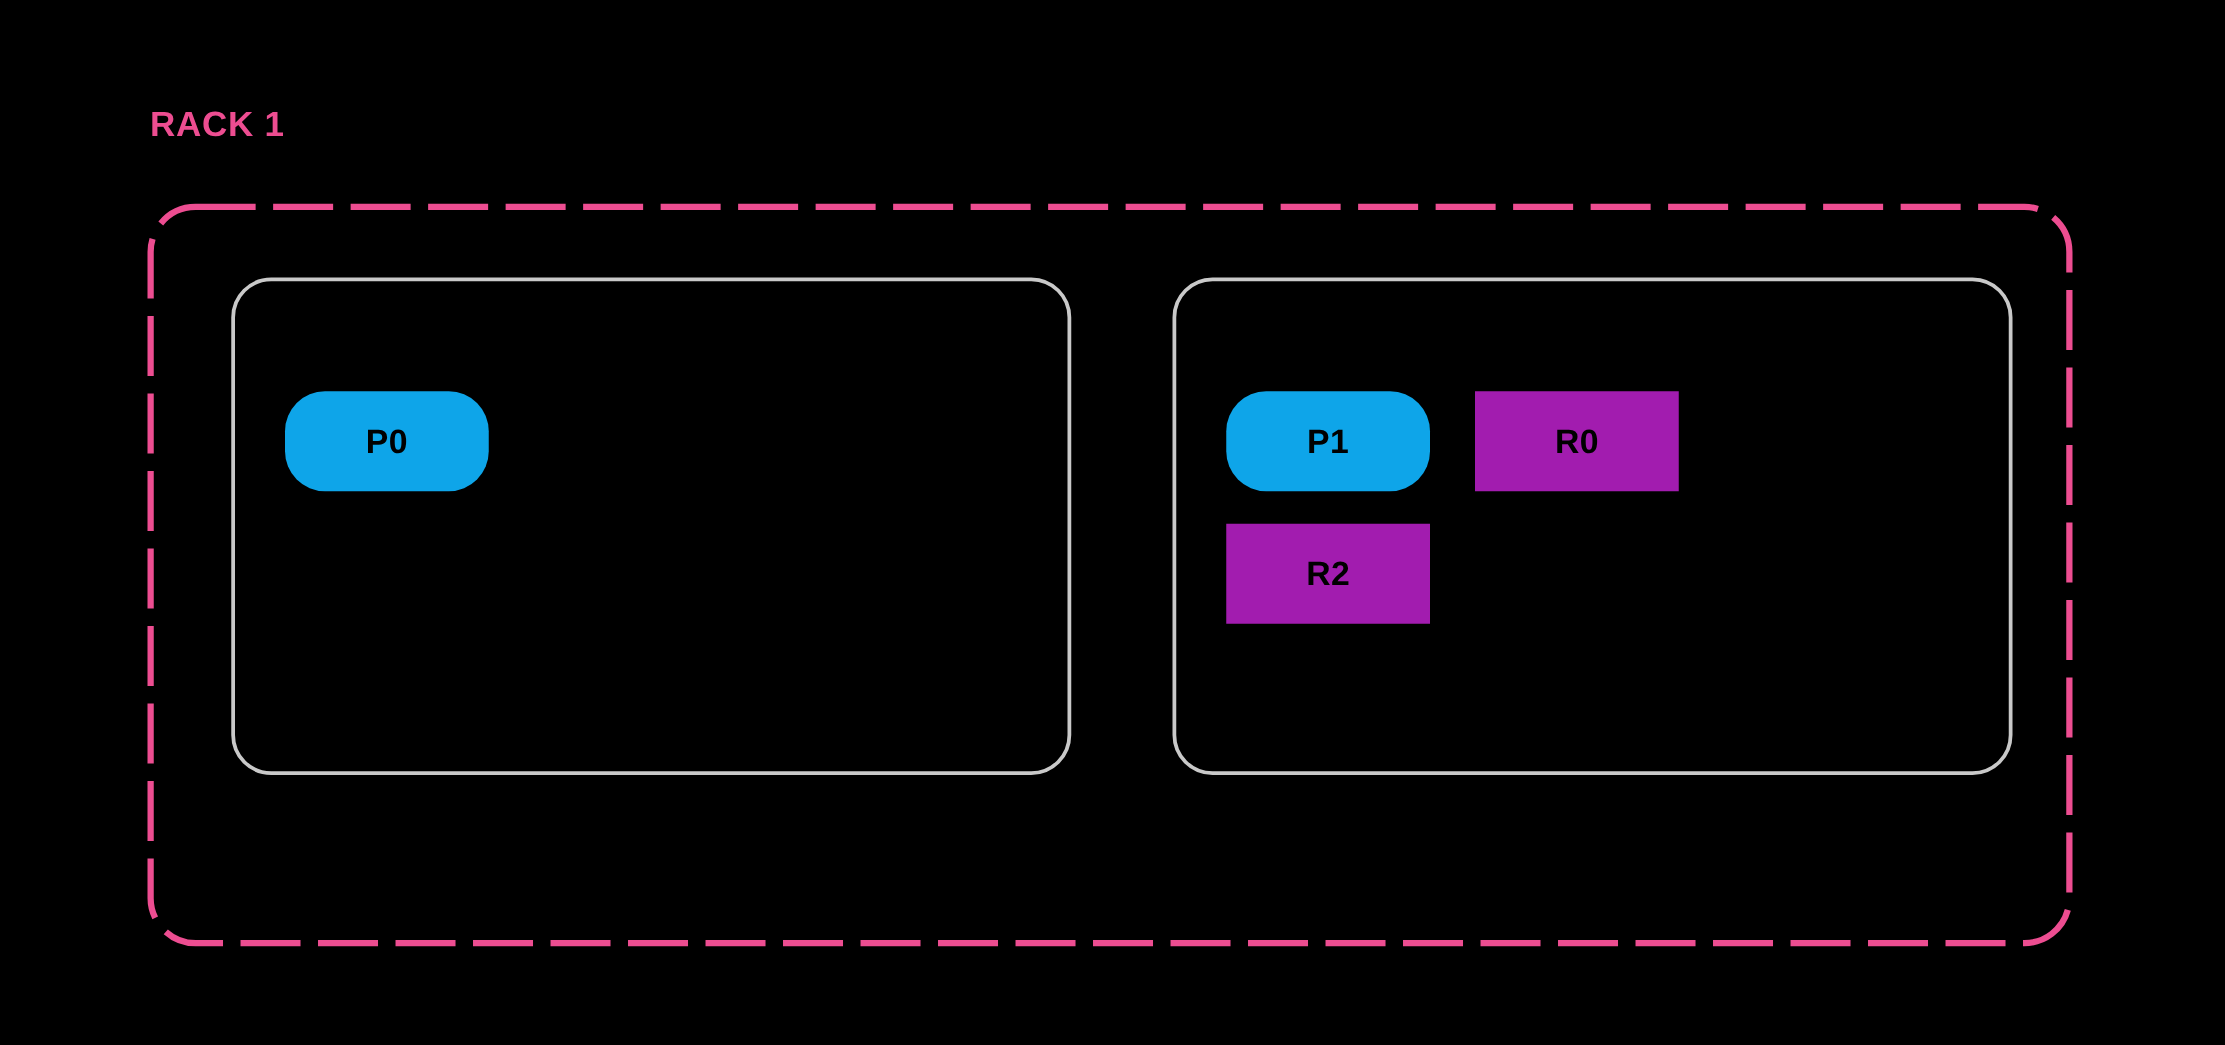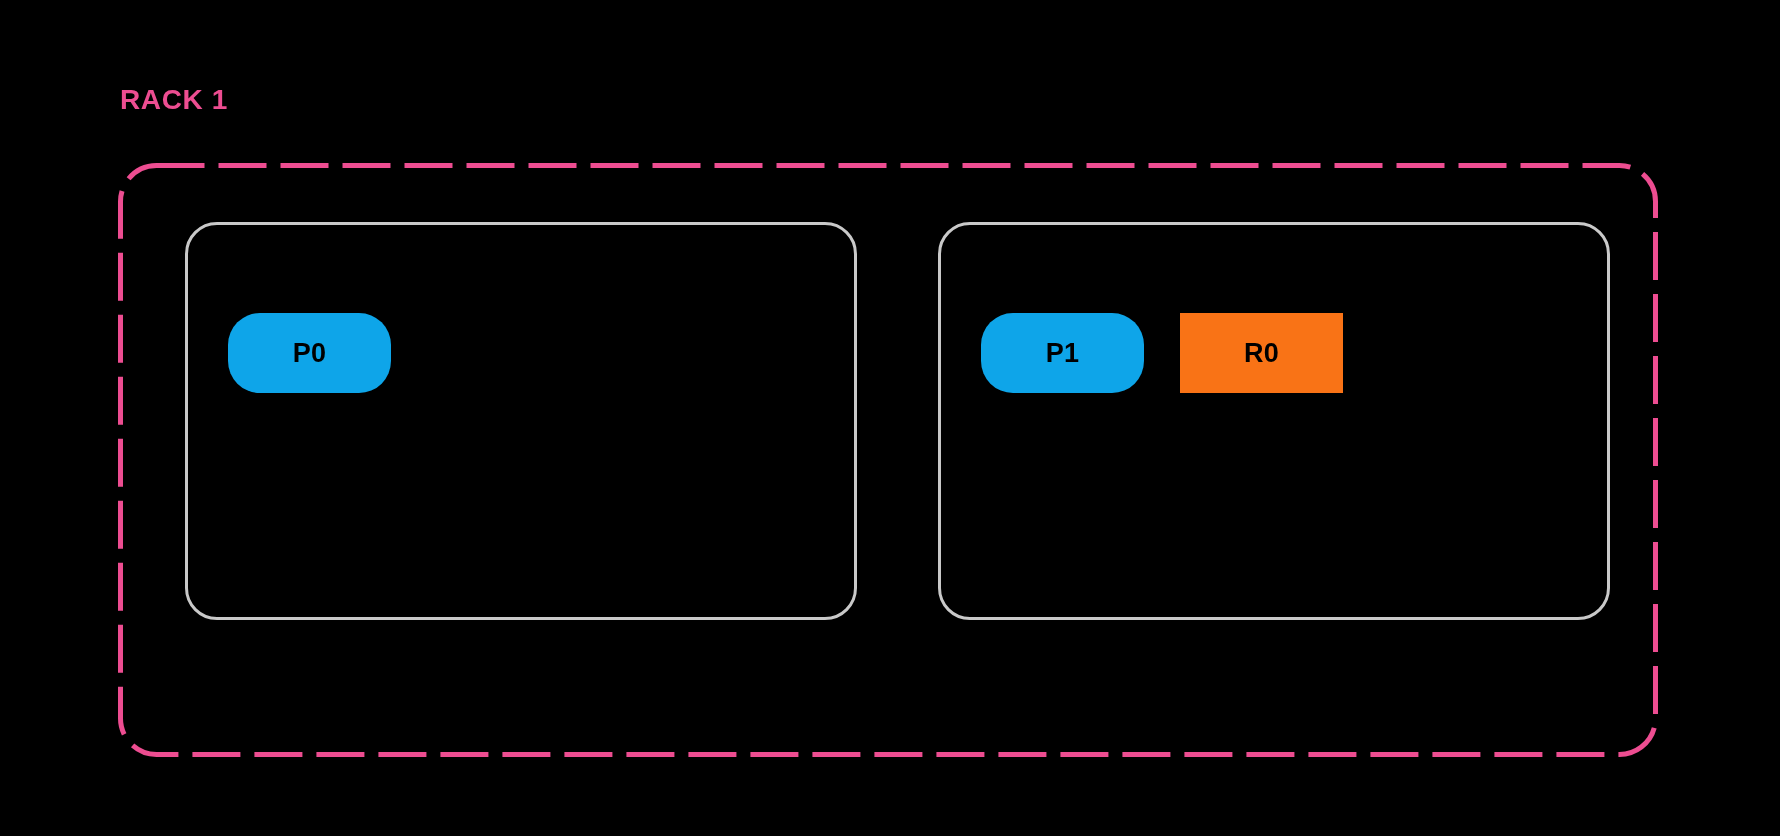--- a/index.html
+++ b/index.html
@@ -94,21 +94,21 @@
     justify-content: center;
     font-size: 27px;
     font-weight: bold;
     color: #000000;
     letter-spacing: 0.3px;
     box-sizing: border-box;
     line-height: 1;
     flex: 0 0 auto;
   }
   .shard.primary  { background: #0ea5e9; border-radius: 32px; }
-  .shard.replica  { background: #f97316; }
+  .shard.replica  { background: #a21caf; }
   .shard.empty    { background: transparent; }
 </style>
 </head>
 <body>
 
 <div id="canvas">
 
   <div class="rack-label">RACK 1</div>
 
   <div class="rack-boundary">
@@ -130,19 +130,20 @@
 
   <div class="node" id="node-1">
     <div class="node-grid">
 
       <div class="node-row">
         <div class="shard primary">P1</div>
         <div class="shard replica">R0</div>
       </div>
 
       <div class="node-row">
+        <div class="shard replica">R2</div>
         <div class="shard empty"></div>
       </div>
 
     </div>
   </div>
 
 </div>
 
 </body></html>

